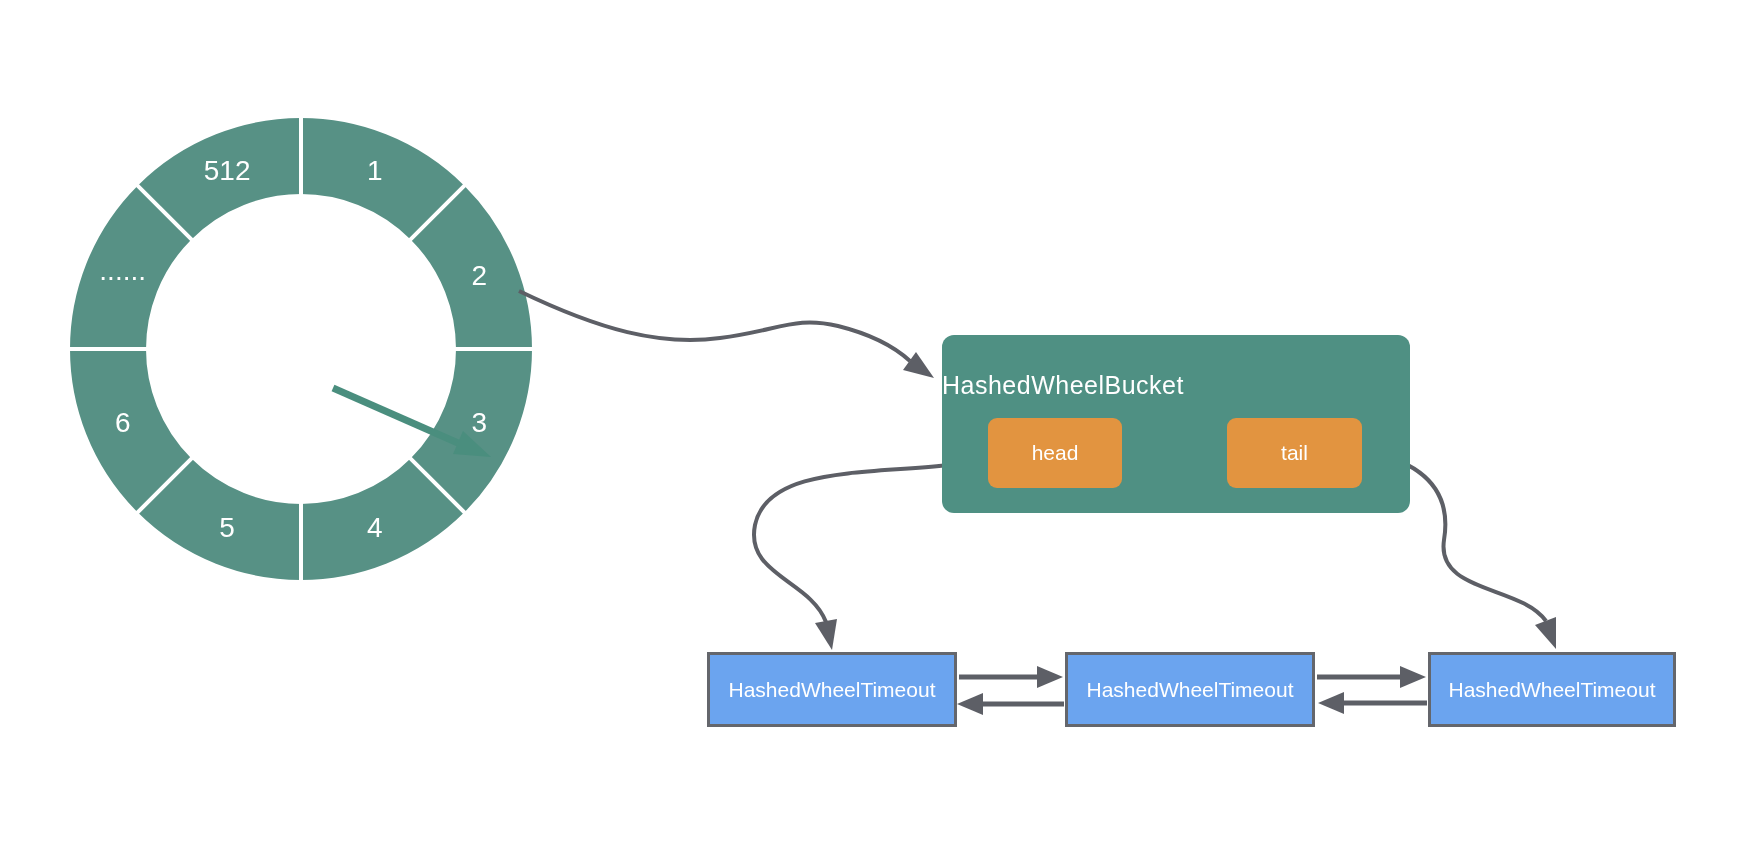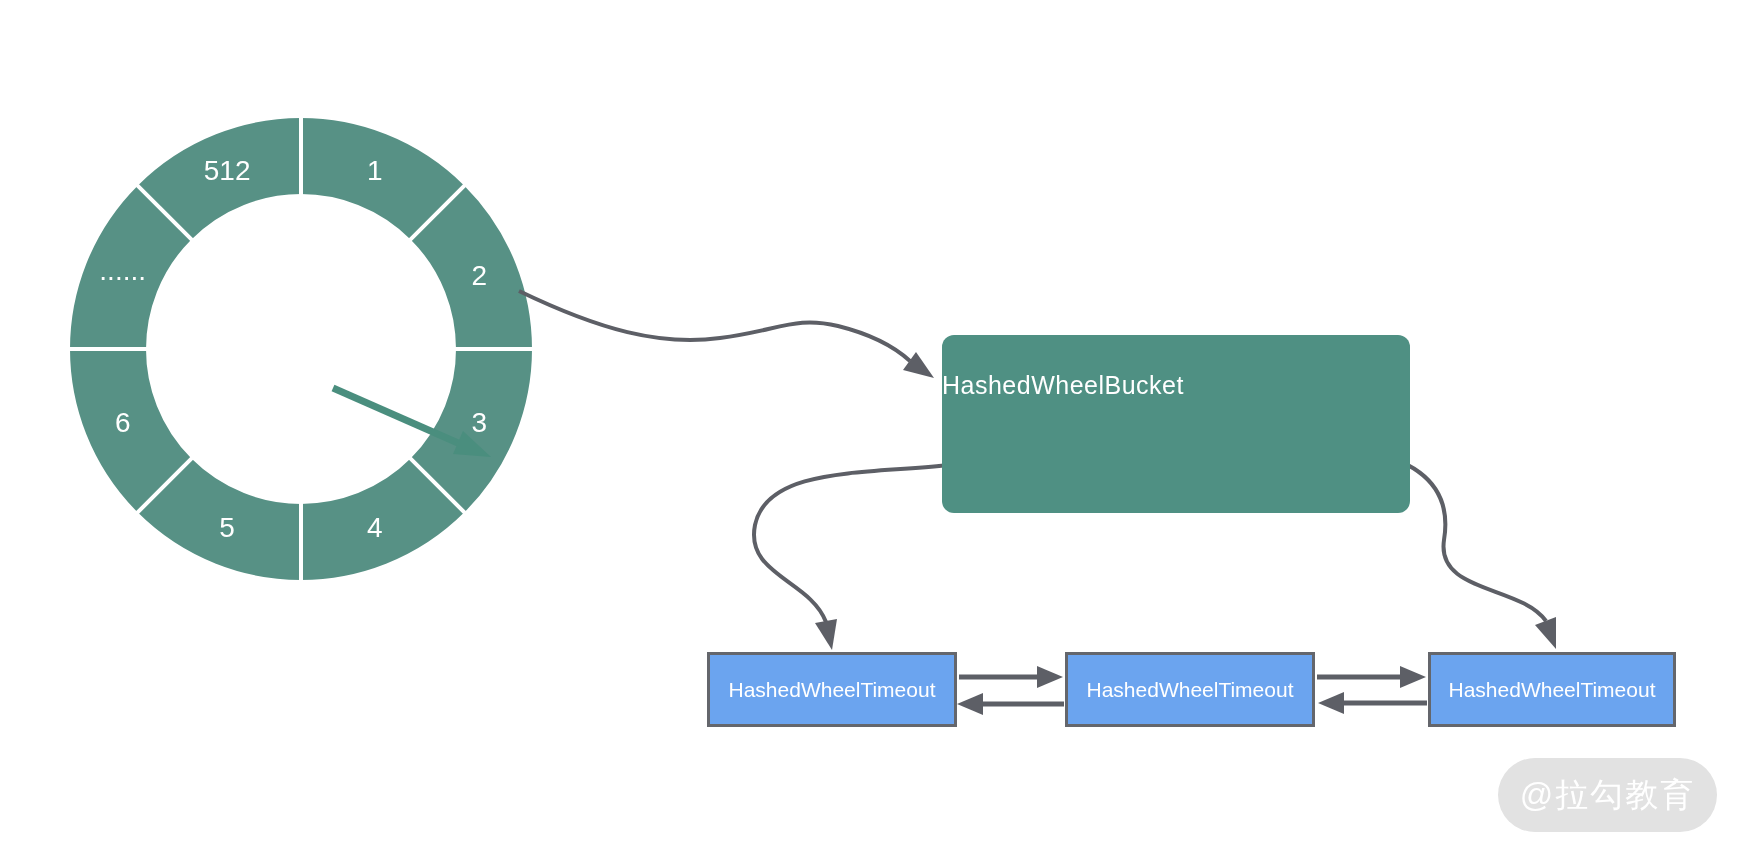--- a/index.html
+++ b/index.html
@@ -153,21 +153,22 @@
       </g>
       <g>
         <line x1="1427" y1="703" x2="1344" y2="703"></line>
         <polygon points="1318,703 1344,692 1344,714" fill="var(--arrow-gray)" stroke="none"></polygon>
       </g>
     </g>
   </svg>
 
   <div class="bucket">
     <div class="bucket-title">HashedWheelBucket</div>
+    <div class="hnode head">head</div>
+    <div class="hnode tail">tail</div>
   </div>
 
   <div class="timeout t1">HashedWheelTimeout</div>
   <div class="timeout t2">HashedWheelTimeout</div>
   <div class="timeout t3">HashedWheelTimeout</div>
 
-  <div class="watermark">@拉勾教育</div>
 
 </div>
 
 </body></html>

